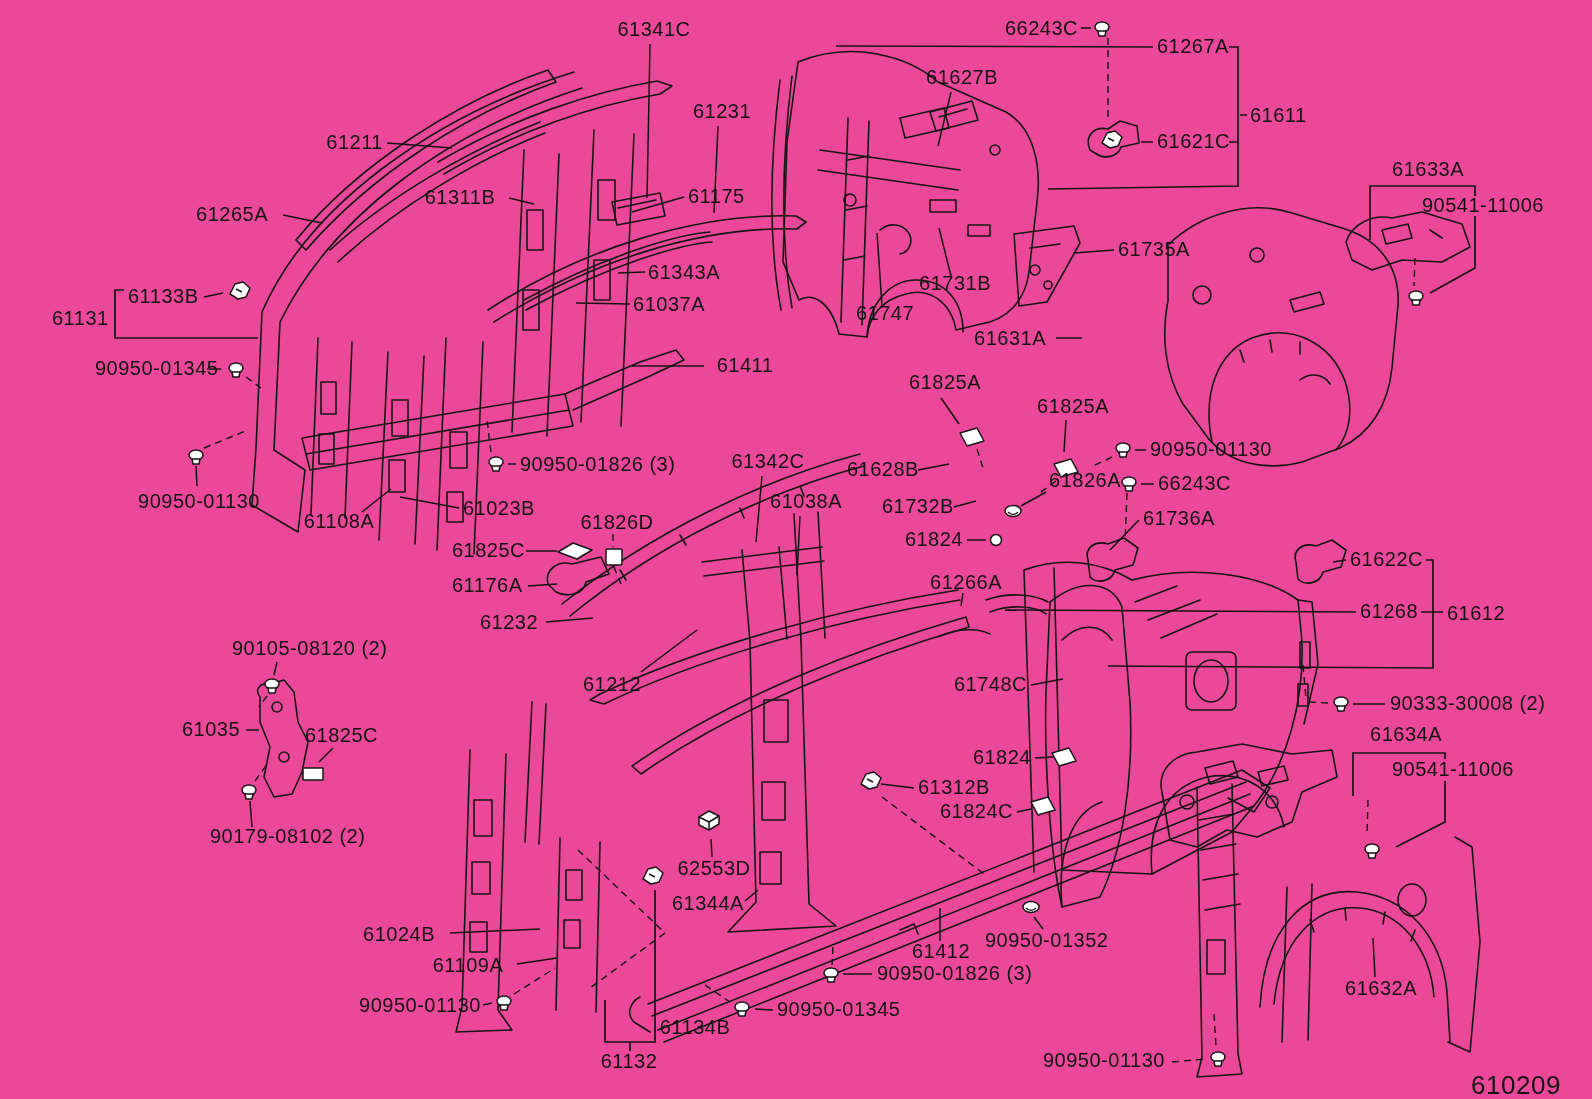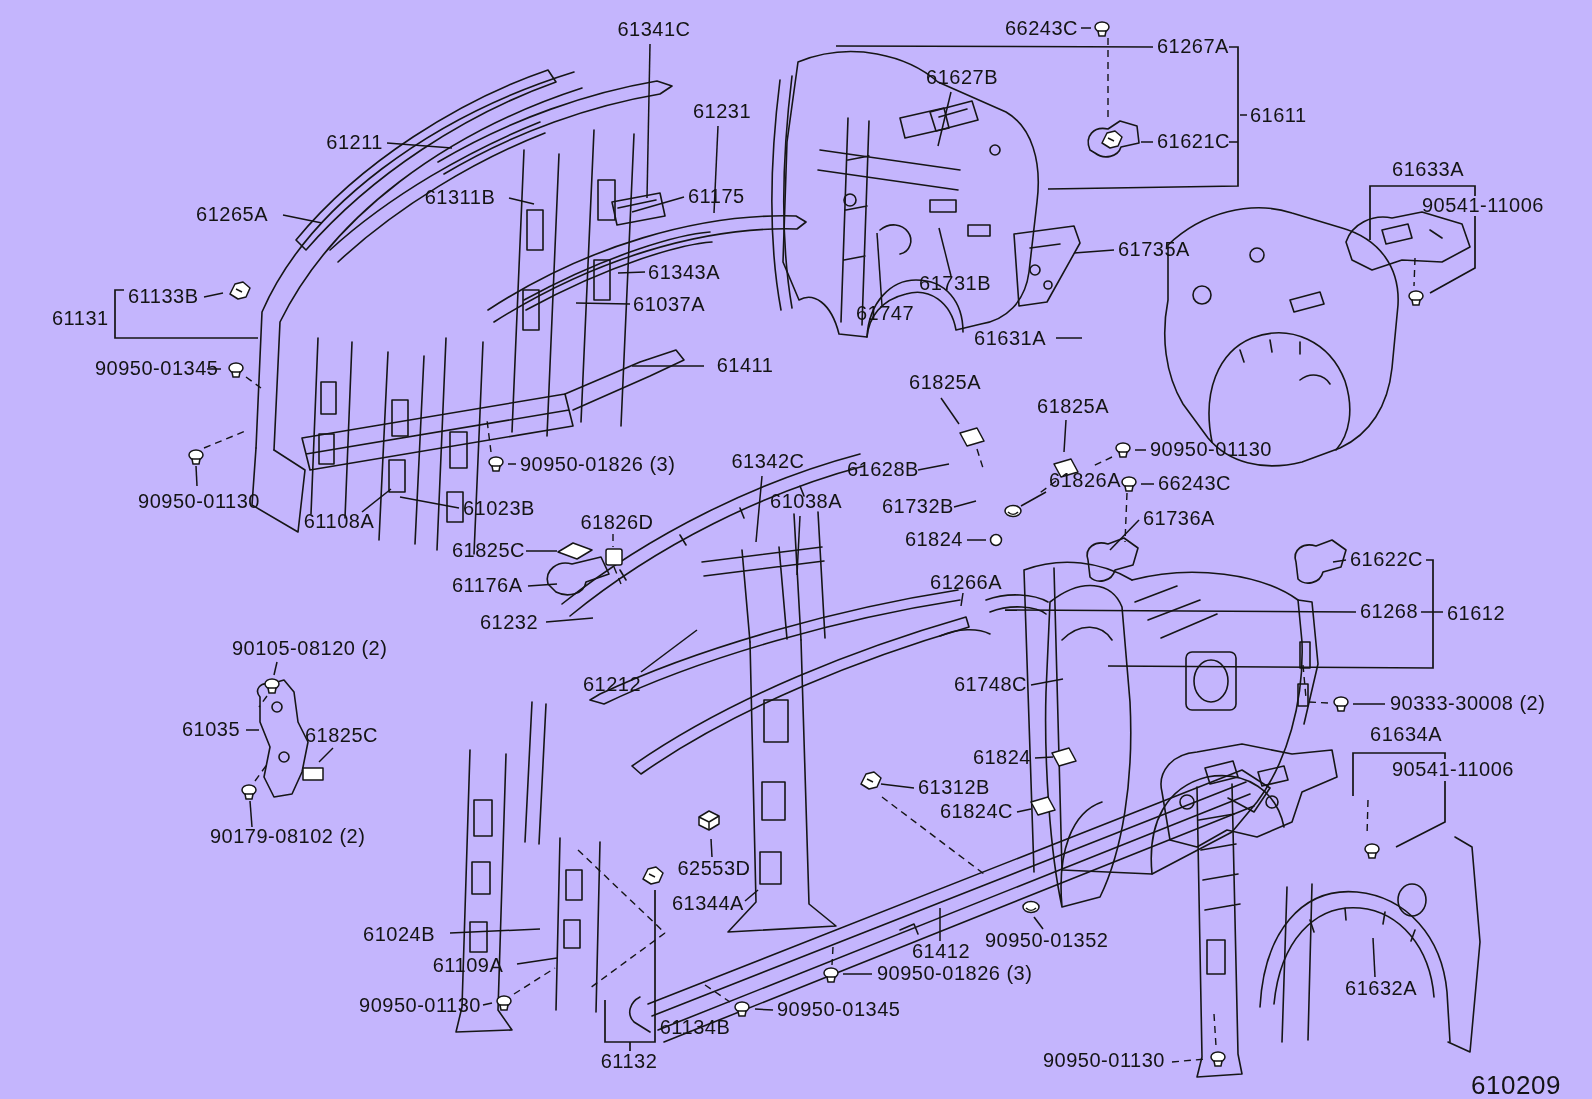--- a/index.html
+++ b/index.html
@@ -1,16 +1,16 @@
 <!DOCTYPE html>
 <html><head>
 <meta charset="utf-8">
 <style>
   html,body{margin:0;padding:0;background:#e8e8e8;}
-  .stage{width:1592px;height:1099px;background:#c4b5fd;position:relative;margin:0 auto;overflow:hidden;}
+  .stage{width:1592px;height:1099px;background:#ec4899;position:relative;margin:0 auto;overflow:hidden;}
   svg{display:block;}
   svg text{font-family:"Liberation Sans","DejaVu Sans",sans-serif;fill:#141414;letter-spacing:0.5px;}
   .sk path,.sk rect,.sk ellipse,.sk circle,.sk line,.sk polyline{fill:none;stroke:#161616;stroke-width:1.6;stroke-linecap:round;stroke-linejoin:round;}
   .ldr{stroke:#141414;stroke-width:1.5;}
   .dsh{stroke:#141414;stroke-width:1.4;stroke-dasharray:7 5;}
   .brk{fill:none;stroke:#141414;stroke-width:1.7;}
   .gly path,.gly rect,.gly ellipse,.gly circle{stroke:#161616;stroke-width:1.5;fill:#ffffff;stroke-linejoin:round;}
 </style>
 </head>
 <body>

